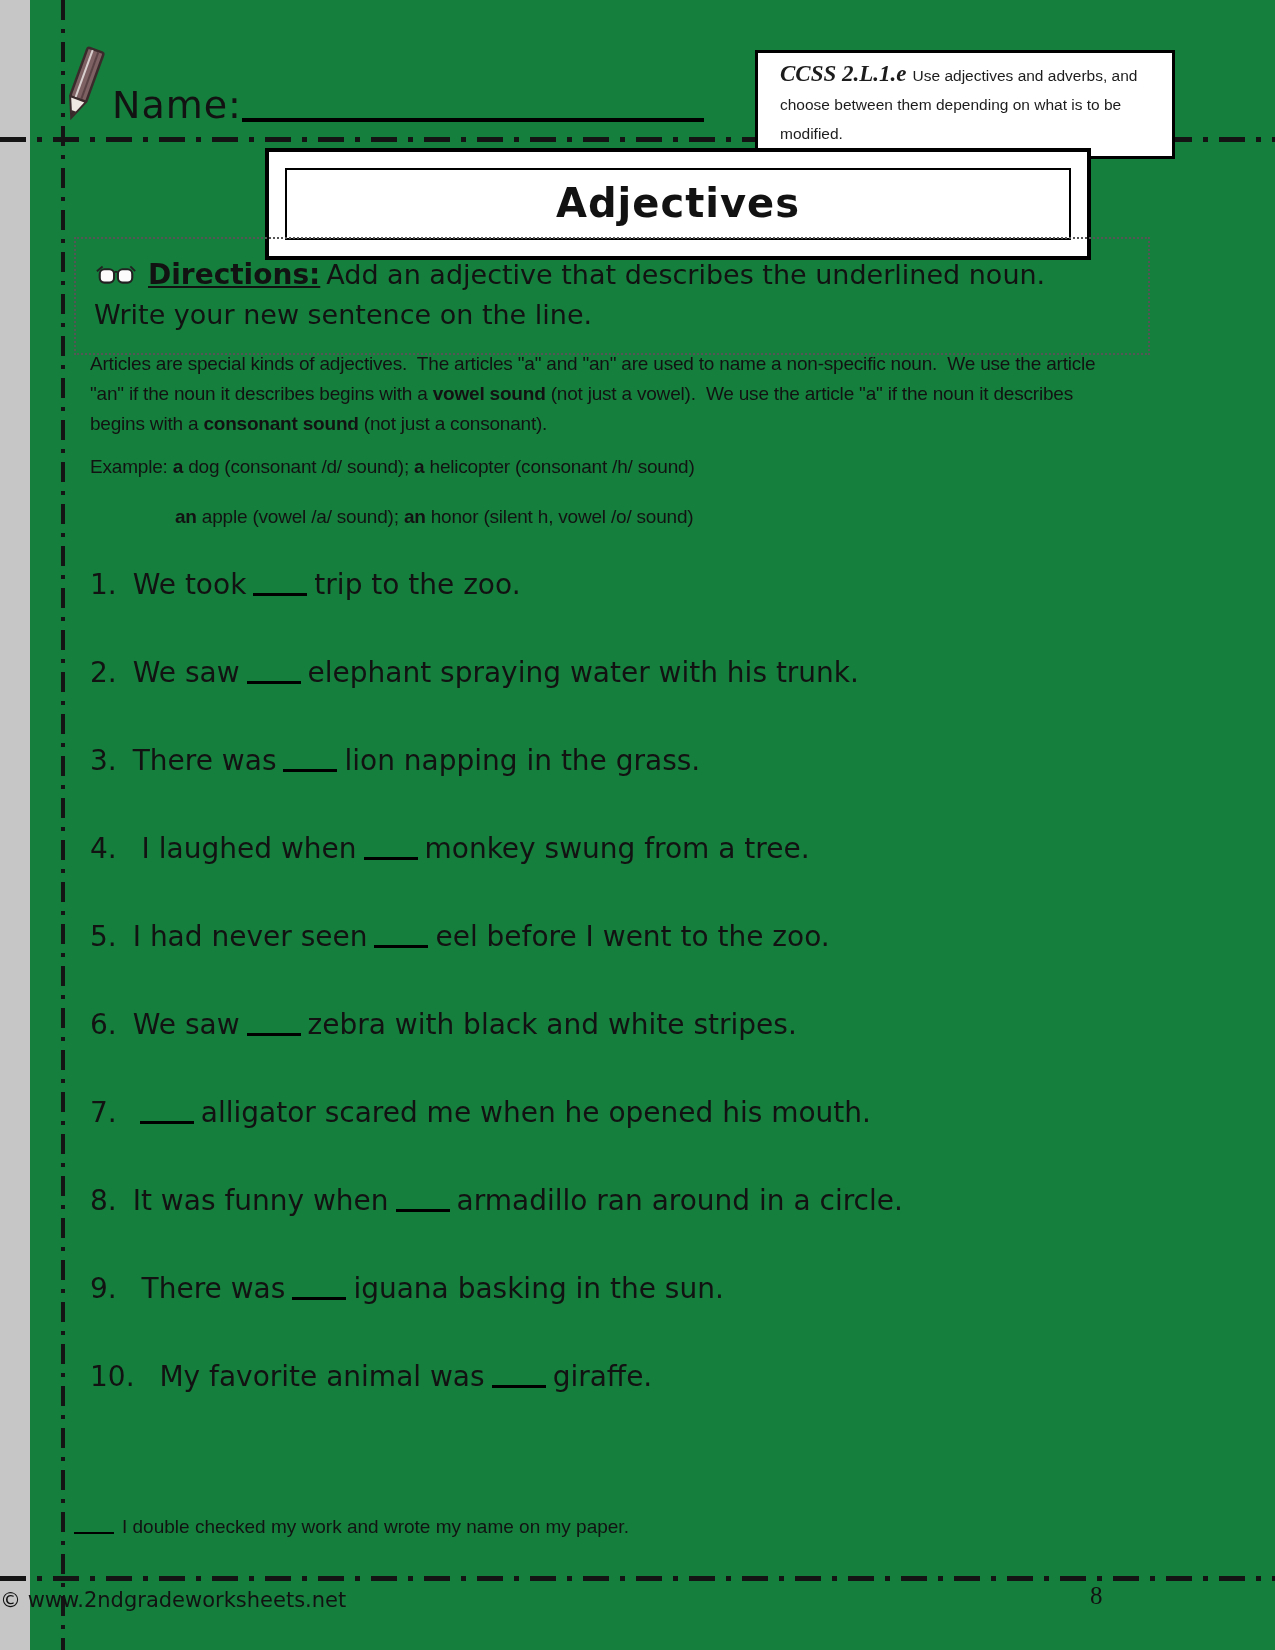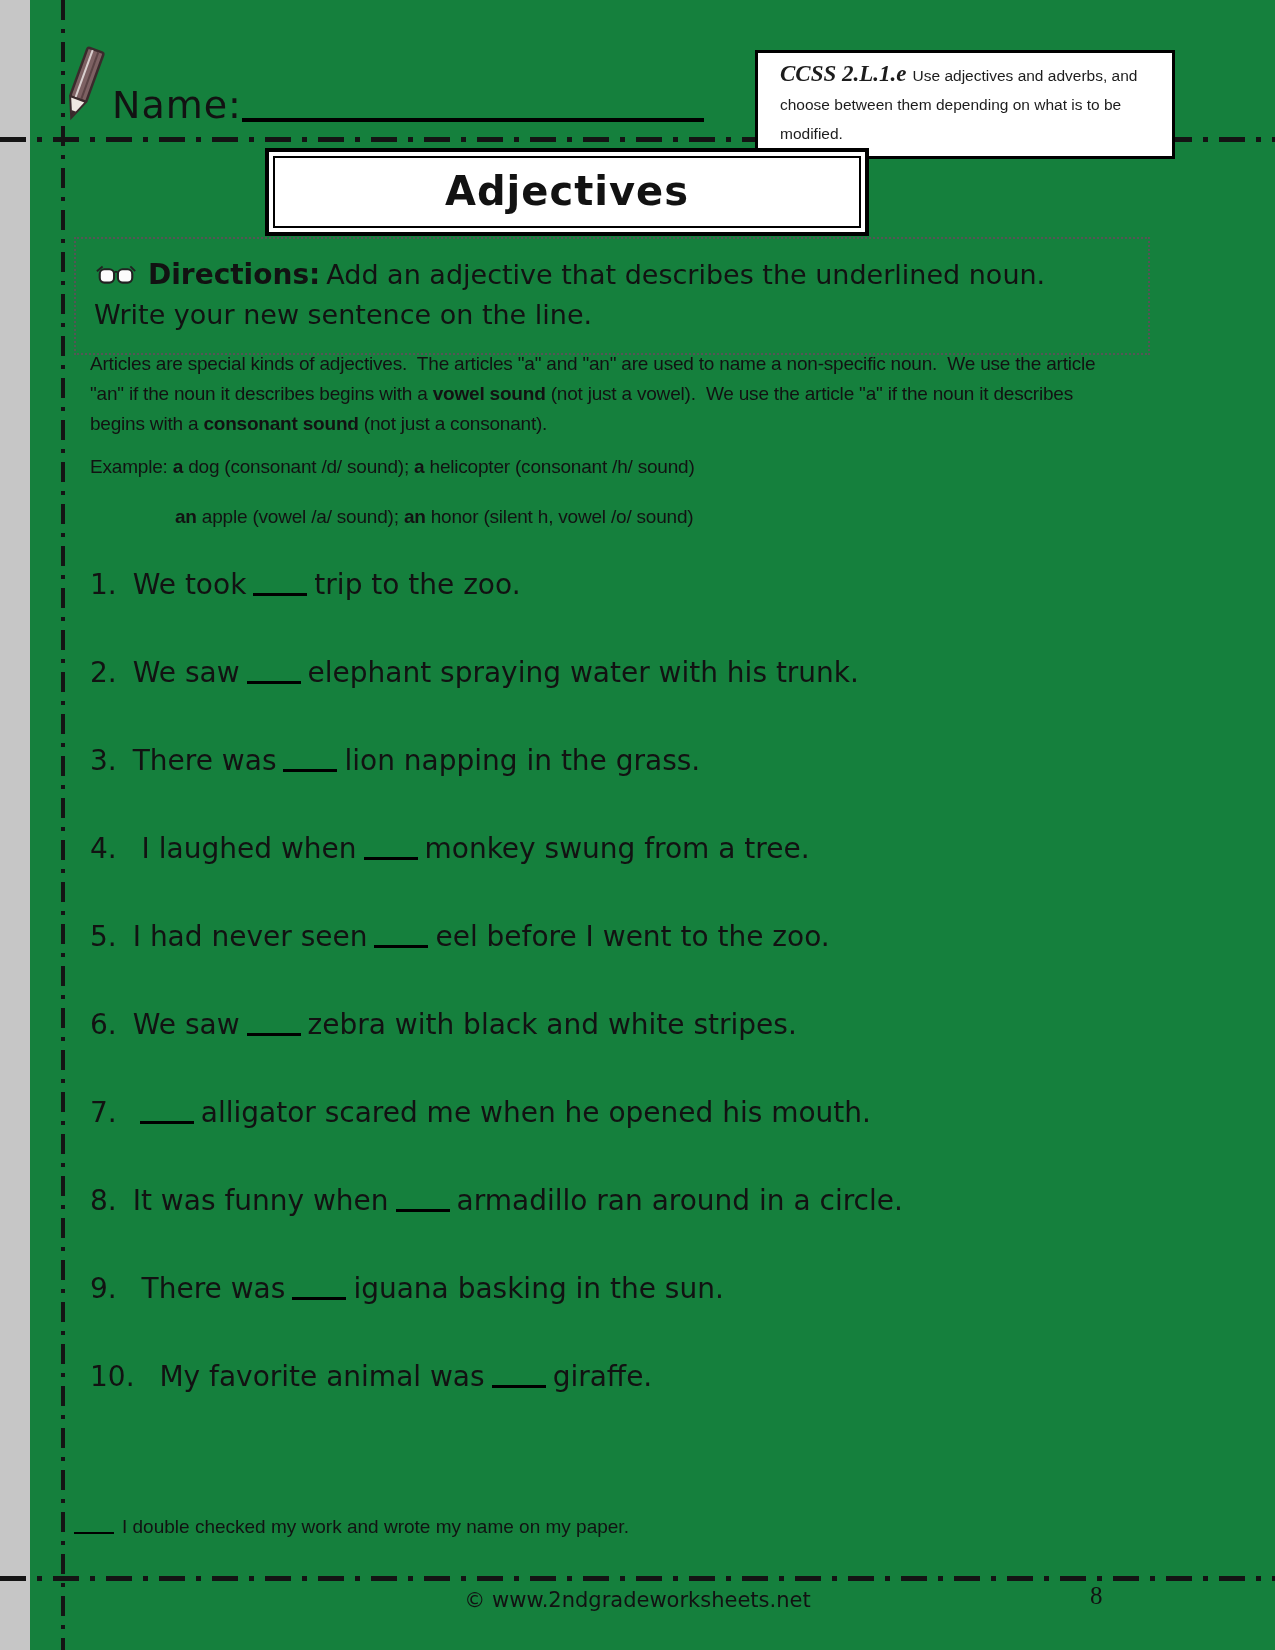--- a/index.html
+++ b/index.html
@@ -24,29 +24,29 @@
   .name-label { font-size:38px; letter-spacing:1px; line-height:1; padding-bottom:6px; }
   .name-line { display:inline-block; width:462px; border-bottom:4px solid #000; height:10px; margin-bottom:8px; }
 
   .ccss-box {
     position:absolute; left:755px; top:50px; width:420px; min-height:68px;
     border:3px solid #000; padding:6px 22px 8px; background:#fff;
     font-family:"Liberation Sans", sans-serif; font-size:15.5px; line-height:29px; color:#1c1c1c;
   }
   .ccss-code { font-family:"Liberation Serif", serif; font-style:italic; font-weight:700; font-size:23px; margin-right:6px; }
 
-  .title-box { position:absolute; left:265px; top:148px; width:604px; border:4px solid #000; padding:4px; background:#fff; }
+  .title-box { position:absolute; left:265px; top:148px; width:826px; border:4px solid #000; padding:16px; background:#fff; }
   .title-inner { border:2px solid #000; padding:10px 0 12px; text-align:center; }
   .worksheet-title { font-size:40px; font-weight:700; letter-spacing:1px; }
 
   .directions-box {
     position:absolute; left:74px; top:237px; width:1076px; min-height:100px;
     border:2px dotted #555; padding:16px 18px 18px; font-size:27px; line-height:40px;
   }
-  .directions-label { font-weight:700; font-size:28px; margin:0 6px 0 8px; }
+  .directions-label { font-weight:700; font-size:28px; margin:0 6px 0 8px;text-decoration:underline; }
   .dir-text, .note-text, .ex-text, .q-text { white-space:pre-wrap; }
 
   .articles-note {
     position:absolute; left:90px; top:349px; width:1035px;
     font-family:"Liberation Sans", sans-serif; font-stretch:condensed;
     font-size:19px; line-height:30px; letter-spacing:-0.2px;
   }
   .articles-note b, .examples b { font-weight:700; }
 
   .examples {
@@ -60,21 +60,21 @@
   .q-item { font-size:28px; line-height:36px; margin-bottom:52px; white-space:nowrap;margin-top:19px; }
   .q-num { margin-right:16px; }
   .blank { display:inline-block; width:54px; border-bottom:3px solid #000; height:8px; margin:0 7px; vertical-align:-2px; }
 
   .check-line {
     position:absolute; left:74px; top:1516px;
     font-family:"Liberation Sans", sans-serif; font-size:19px;
   }
   .check-blank { display:inline-block; width:40px; border-bottom:2px solid #000; height:6px; margin-right:8px; vertical-align:-1px; }
 
-  .footer-credit { position:absolute; left:0; top:1588px; width:1275px; text-align:center; font-size:21px; }
+  .footer-credit { position:absolute; left:0; top:1588px; width:1275px; font-size:21px; }
   .page-number { position:absolute; left:1090px; top:1582px; font-family:"Liberation Serif", serif; font-size:25px; }
 
   svg { display:block; }
   .pencil-wrap { margin-right:6px; }
   .glasses-wrap { display:inline-block; vertical-align:-3px; margin-right:2px; }
 </style>
 </head>
 <body>
 
 <div class="page">

